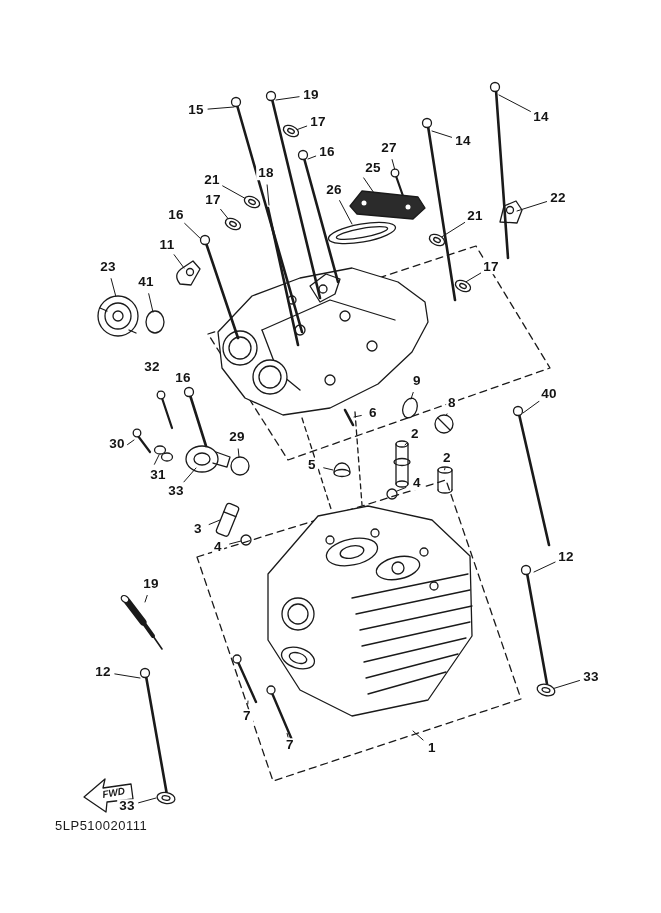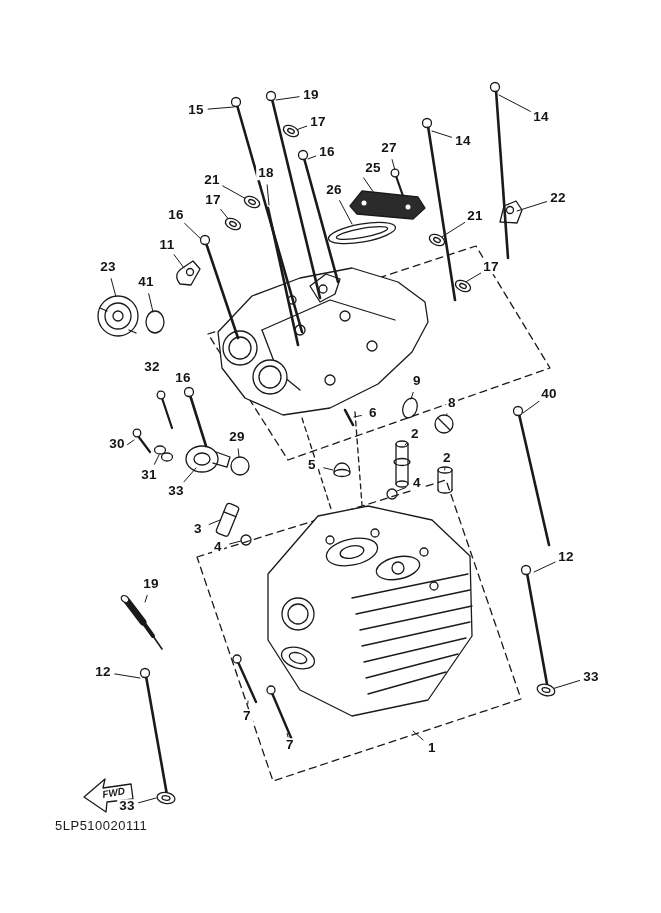--- a/index.html
+++ b/index.html
@@ -321,21 +321,21 @@
       <span class="callout" style="left: 146px; top: 282px;">41</span>
       <span class="callout" style="left: 152px; top: 367px;">32</span>
       <span class="callout" style="left: 183px; top: 378px;">16</span>
       <span class="callout" style="left: 417px; top: 381px;">9</span>
       <span class="callout" style="left: 452px; top: 403px;">8</span>
       <span class="callout" style="left: 549px; top: 394px;">40</span>
       <span class="callout" style="left: 373px; top: 413px;">6</span>
       <span class="callout" style="left: 415px; top: 434px;">2</span>
       <span class="callout" style="left: 237px; top: 437px; text-align: right;">29</span>
       <span class="callout" style="left: 117px; top: 444px;">30</span>
-      <span class="callout" style="left: 149px; top: 475px;">31</span>
+      <span class="callout" style="left: 158px; top: 475px;">31</span>
       <span class="callout" style="left: 176px; top: 491px;">33</span>
       <span class="callout" style="left: 312px; top: 465px;">5</span>
       <span class="callout" style="left: 417px; top: 483px;">4</span>
       <span class="callout" style="left: 447px; top: 458px;">2</span>
       <span class="callout" style="left: 198px; top: 529px;">3</span>
       <span class="callout" style="left: 218px; top: 547px;">4</span>
       <span class="callout" style="left: 566px; top: 557px;">12</span>
       <span class="callout" style="left: 151px; top: 584px;">19</span>
       <span class="callout" style="left: 103px; top: 672px;">12</span>
       <span class="callout" style="left: 591px; top: 677px;">33</span>

